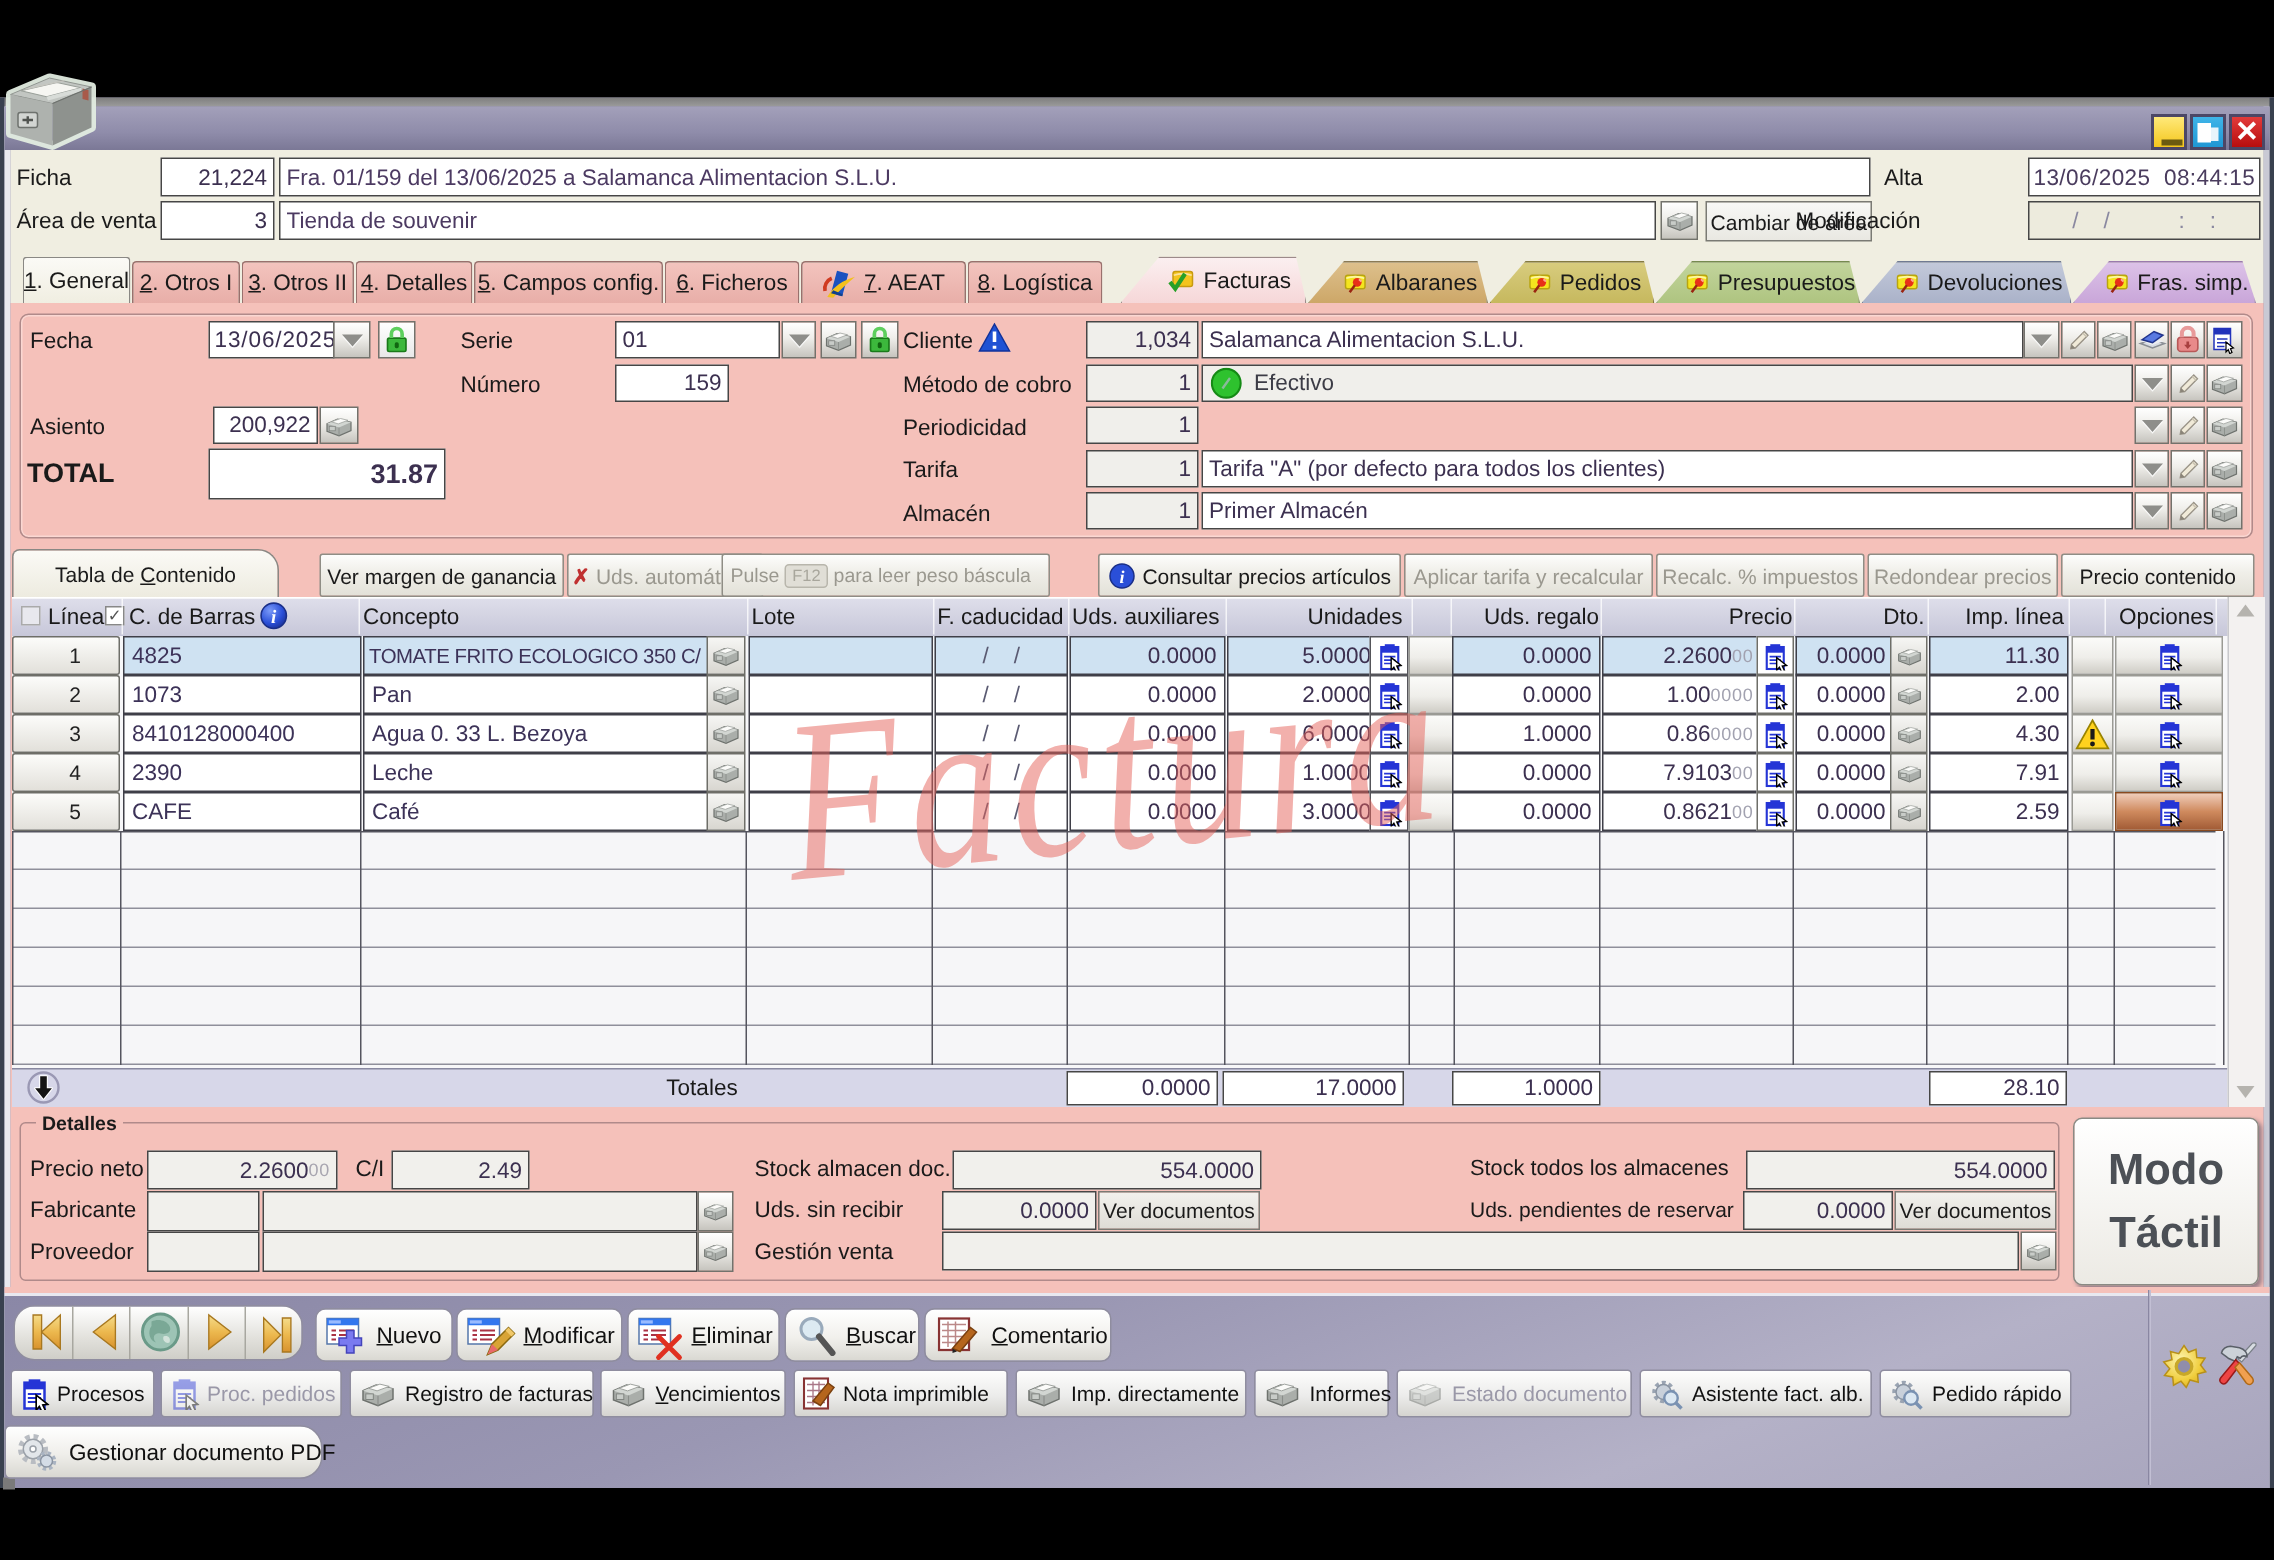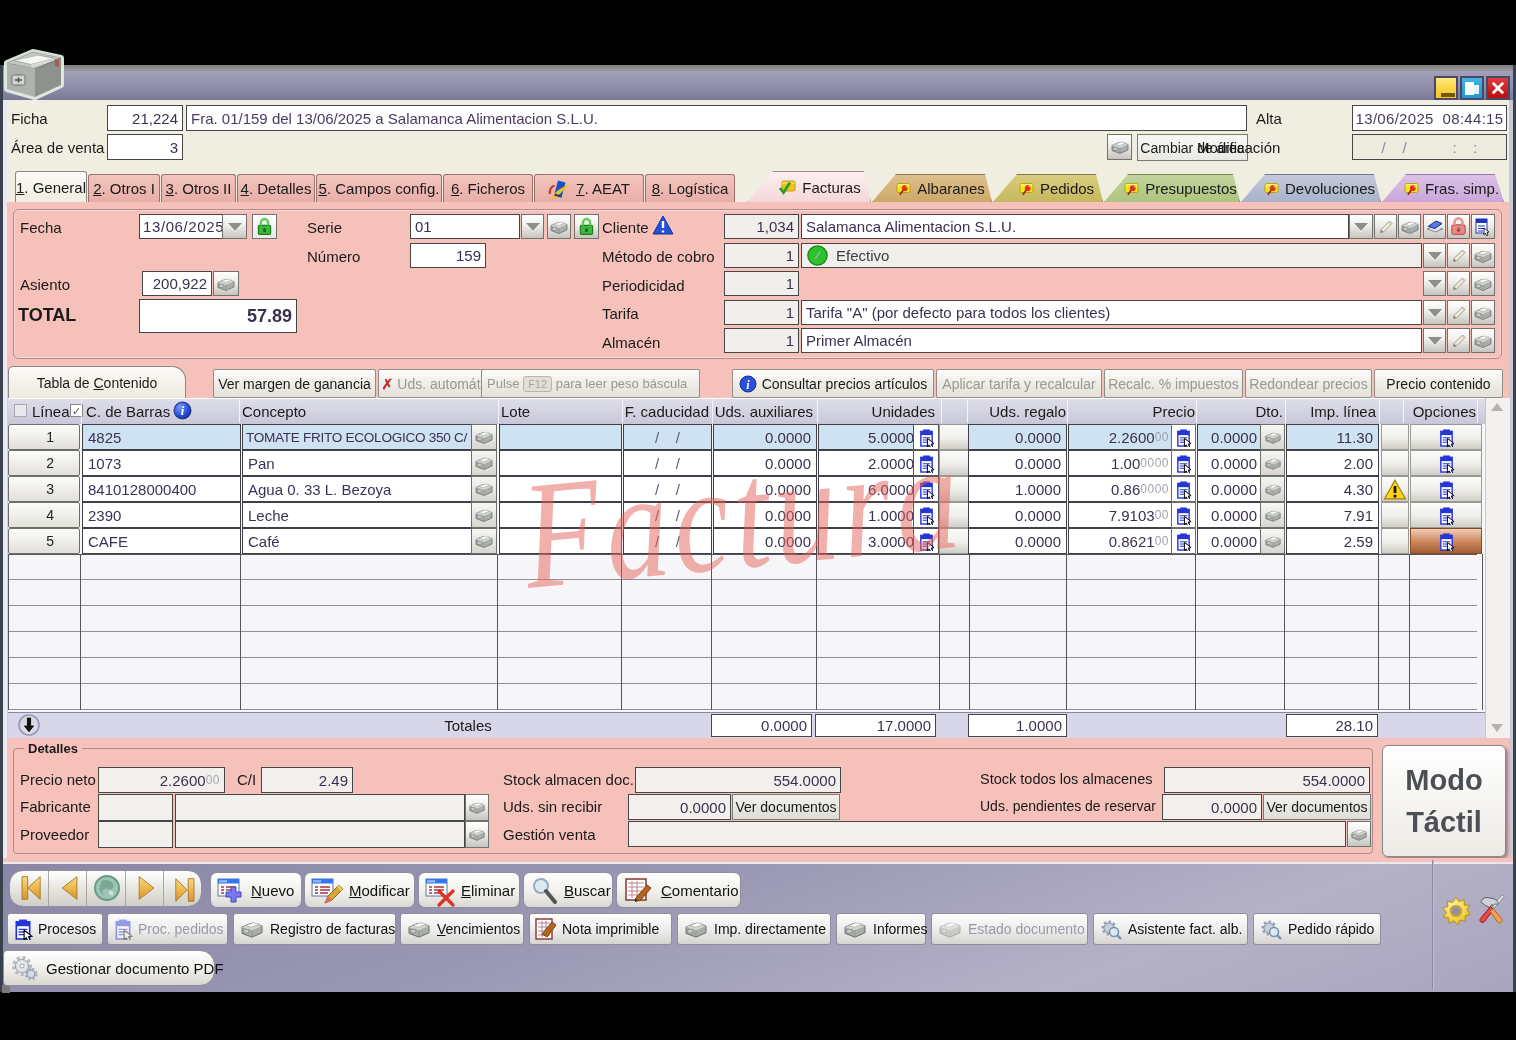--- a/index.html
+++ b/index.html
@@ -58,20 +58,21 @@
   </svg>
 
   <div class="abs" style="left:7px;top:100px;width:1502px;height:68px;background:#f0eee1;"></div>
   <div class="lbl" style="left:11px;top:110px;">Ficha</div>
   <div class="box num" style="left:107px;top:105px;width:76px;height:26px;">21,224</div>
   <div class="box" style="left:186px;top:105px;width:1061px;height:26px;color:#4c3a62;">Fra. 01/159 del 13/06/2025 a Salamanca Alimentacion S.L.U.</div>
   <div class="lbl" style="left:1256px;top:110px;">Alta</div>
   <div class="box" style="left:1352px;top:105px;width:155px;height:26px;color:#4a3c5e;justify-content:center;letter-spacing:0.3px;font-size:15px;">13/06/2025&nbsp; 08:44:15</div>
   <div class="lbl" style="left:11px;top:139px;">Área de venta</div>
   <div class="box num" style="left:107px;top:134px;width:76px;height:26px;">3</div>
+  <div class="box" style="left:186px;top:134px;width:918px;height:26px;color:#4c3a62;">Tienda de souvenir</div>
   <div class="sq" style="left:1107px;top:134px;width:25px;height:26px;">
       <svg width="20" height="16" viewBox="0 0 20 16">
         <path d="M2 6.5 L9 3.5 L18 5.5 L18 11 L10 14.5 L2 11.5 Z" fill="#aaaeaa" stroke="#6e726e" stroke-width="0.8"></path>
         <path d="M2 6.5 L9 3.5 L18 5.5 L10 9 Z" fill="#d2d6d2"></path>
         <path d="M5 5.2 L11 3 L16 4.2 L9.5 6.6 Z" fill="#fbfbf9" stroke="#9a9e9a" stroke-width="0.5"></path>
         <path d="M10 9 L10 14.5" stroke="#8a8e8a" stroke-width="0.6"></path>
         <rect x="3.5" y="8.2" width="4" height="3" fill="#c8ccc8" stroke="#7e827e" stroke-width="0.5"></rect>
       </svg>
     </div>
   <div class="btn" style="left:1137px;top:134px;width:111px;height:27px;border-radius:0;border:1px solid #7a7a74;background:linear-gradient(#f8f8f6,#e9e8e2);">Cambiar de área</div>
@@ -207,21 +208,21 @@
   <div class="sq" style="left:213px;top:271px;width:26px;height:25px;">
       <svg width="20" height="16" viewBox="0 0 20 16">
         <path d="M2 6.5 L9 3.5 L18 5.5 L18 11 L10 14.5 L2 11.5 Z" fill="#aaaeaa" stroke="#6e726e" stroke-width="0.8"></path>
         <path d="M2 6.5 L9 3.5 L18 5.5 L10 9 Z" fill="#d2d6d2"></path>
         <path d="M5 5.2 L11 3 L16 4.2 L9.5 6.6 Z" fill="#fbfbf9" stroke="#9a9e9a" stroke-width="0.5"></path>
         <path d="M10 9 L10 14.5" stroke="#8a8e8a" stroke-width="0.6"></path>
         <rect x="3.5" y="8.2" width="4" height="3" fill="#c8ccc8" stroke="#7e827e" stroke-width="0.5"></rect>
       </svg>
     </div>
   <div class="lbl" style="left:18px;top:305px;font-weight:bold;font-size:18px;">TOTAL</div>
-  <div class="box num" style="left:139px;top:299px;width:158px;height:34px;font-weight:bold;font-size:18px;color:#3c3050;">57.89</div>
+  <div class="box num" style="left:139px;top:299px;width:158px;height:34px;font-weight:bold;font-size:18px;color:#3c3050;">31.87</div>
 
   <div class="lbl" style="left:602px;top:219px;">Cliente</div>
   <svg class="abs" style="left:652px;top:215px;" width="22" height="20" viewBox="0 0 22 20">
       <path d="M11 1 L21 19 L1 19 Z" fill="#1f52d4" stroke="#12329a"></path>
       <path d="M11 6 v7 M11 15.5 v2" stroke="#fff" stroke-width="2.4"></path>
     </svg>
   <div class="lbl" style="left:602px;top:248px;">Método de cobro</div>
   <div class="lbl" style="left:602px;top:277px;">Periodicidad</div>
   <div class="lbl" style="left:602px;top:305px;">Tarifa</div>
   <div class="lbl" style="left:602px;top:334px;">Almacén</div>

